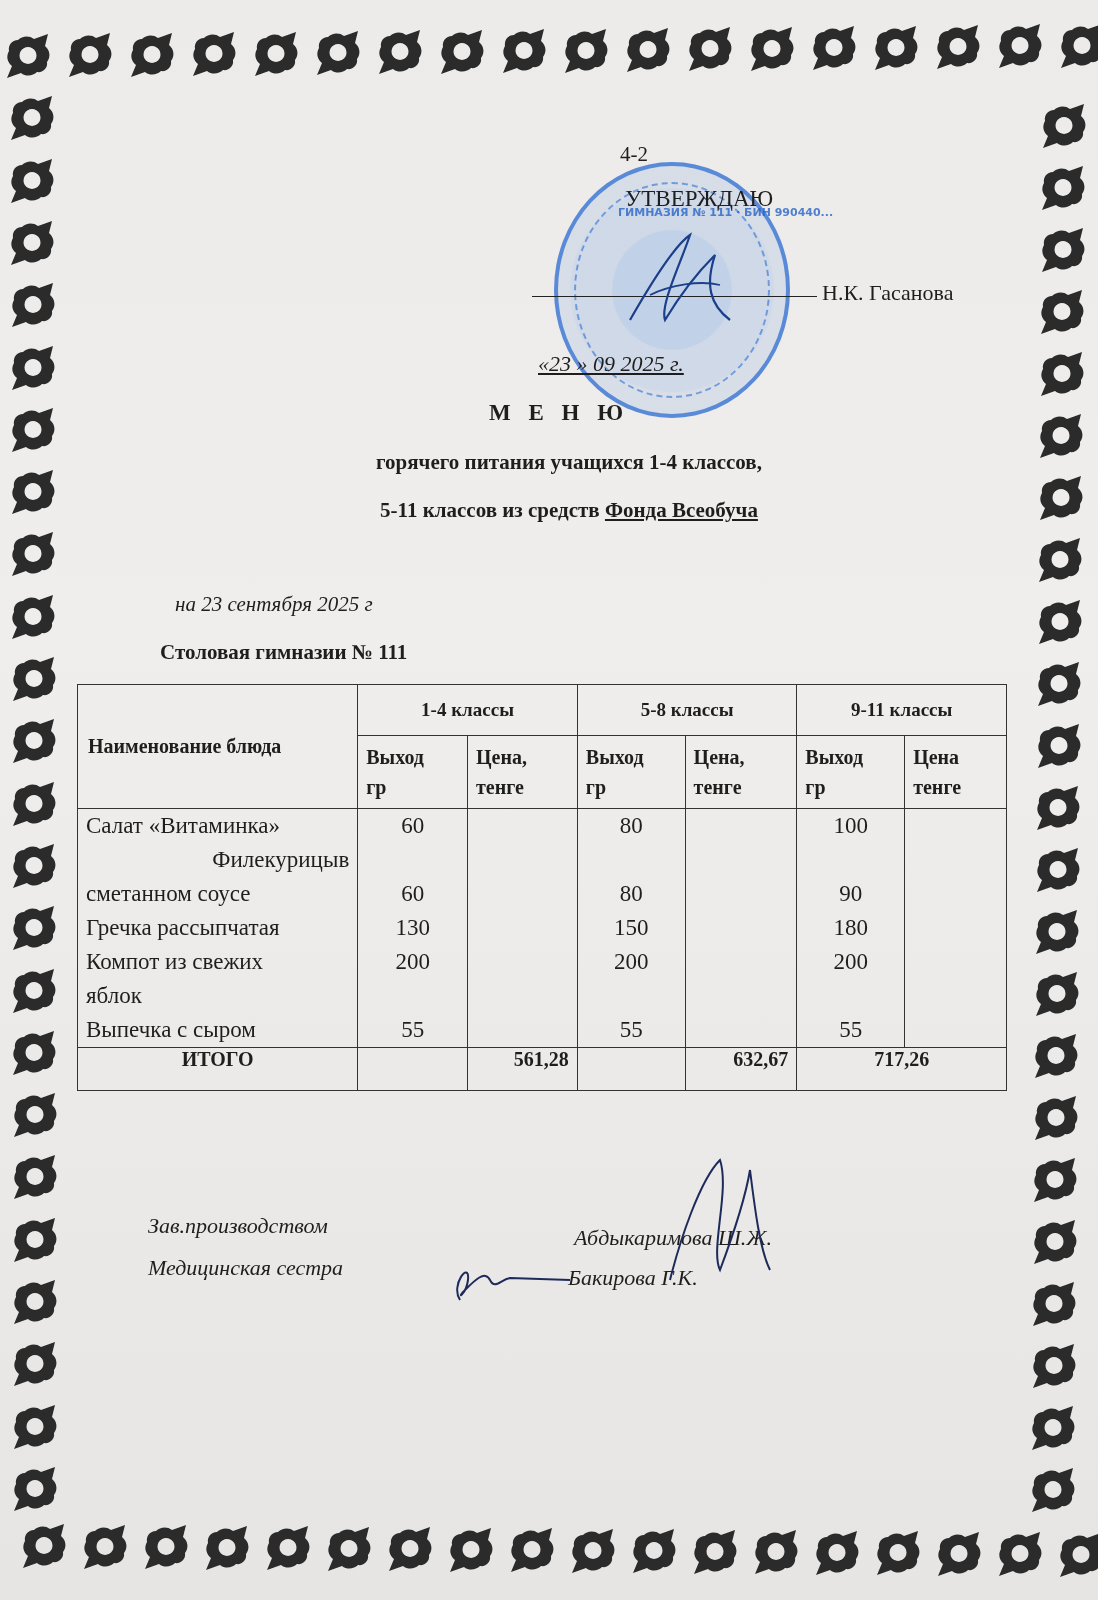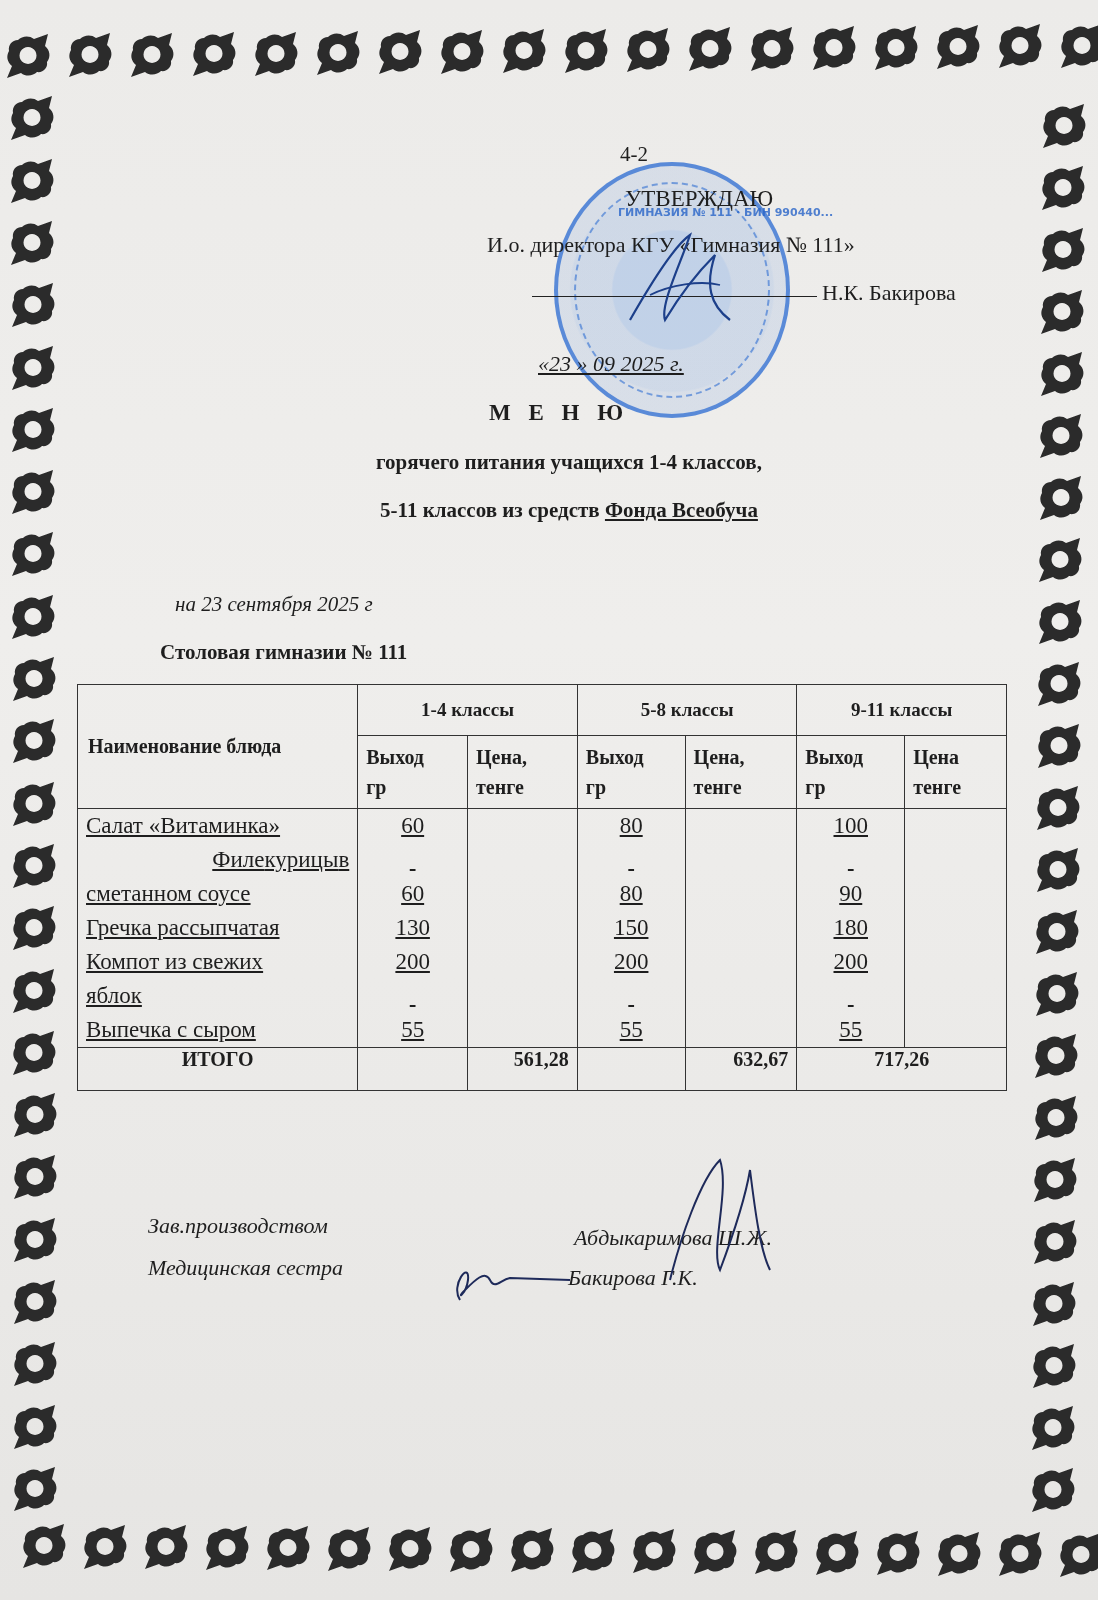--- a/index.html
+++ b/index.html
@@ -37,21 +37,21 @@
     position: absolute; left: 77px; top: 684px; width: 930px;
     border-collapse: collapse; font-size: 22px;
   }
   table.menu td, table.menu th { border: 1.5px solid #333; padding: 0 8px; vertical-align: top; }
   table.menu th { font-weight: bold; }
   .h-name { width: 262px; text-align: left; vertical-align: middle !important; font-size: 20px; padding-left: 10px !important; }
   .h-group { height: 50px; text-align: center; vertical-align: middle !important; font-size: 19px; }
   .h-sub { height: 66px; text-align: left; font-size: 20px; line-height: 30px; padding-top: 6px !important; }
   .c-dish { line-height: 34px; font-size: 23px; text-align: left; }
   .c-yield { line-height: 34px; font-size: 23px; text-align: center; }
-  .dish-line { display: block; text-decoration: underline; }
+  .dish-line { display: block; }
   .dish-justify { display: flex; justify-content: flex-end; }
   .total-row td { height: 42px; font-weight: bold; font-size: 20px; vertical-align: middle; }
   .tot-label { text-align: center; }
   .tot-val { text-align: right; }
   .tot-center { text-align: center; }
 
   .sig-role { left: 148px; font-size: 22px; font-style: italic; }
   .sig-name { font-size: 22px; font-style: italic; }
 
   .stamp { position: absolute; border-radius: 50%; }
@@ -495,23 +495,22 @@
           <path fill="#2b2b2b" fill-rule="evenodd" d="M3 46 L8 34 C3 30 2 24 5 19 C4 13 8 8 14 8 C18 4 25 3 30 7 L44 2 L41 14 C46 18 47 25 43 30 C44 36 39 41 33 40 C29 44 22 45 17 41 Z M24 15 a8.5 8.5 0 1 0 0.01 0 Z"></path>
         </svg>
       </div>
     </div>
 
   <div class="stamp stamp-top">
     <span class="stamp-text" style="left:60px;top:40px;">ГИМНАЗИЯ № 111 · БИН 990440...</span>
   </div>
   <div class="abs code">4-2</div>
   <div class="abs approve">УТВЕРЖДАЮ</div>
-  <div class="abs director">И.о. директора КГУ «Гимназия № 111»</div>
   <div class="abs sigline"></div>
-  <div class="abs director-name">Н.К. Бакирова</div>
+  <div class="abs director-name">Н.К. Гасанова</div>
   <div class="abs approve-date">«23 »   09    2025 г.</div>
   <svg class="sig-svg" style="left:620px;top:225px;" width="120" height="110" viewBox="0 0 120 110">
     <path d="M10 95 C 30 60, 55 20, 70 10 C 60 40, 40 80, 45 95 C 60 70, 80 45, 95 30 C 85 60, 90 80, 110 95" stroke="#1c3f8a" stroke-width="2.2" fill="none"></path>
     <path d="M30 70 C 50 60, 80 55, 100 60" stroke="#1c3f8a" stroke-width="1.8" fill="none"></path>
   </svg>
 
   <div class="abs title t-menu">М Е Н Ю</div>
   <div class="abs title t-sub1">горячего питания учащихся 1-4 классов,</div>
   <div class="abs title t-sub2"><span>5-11 классов из средств </span><u>Фонда Всеобуча</u></div>
 

